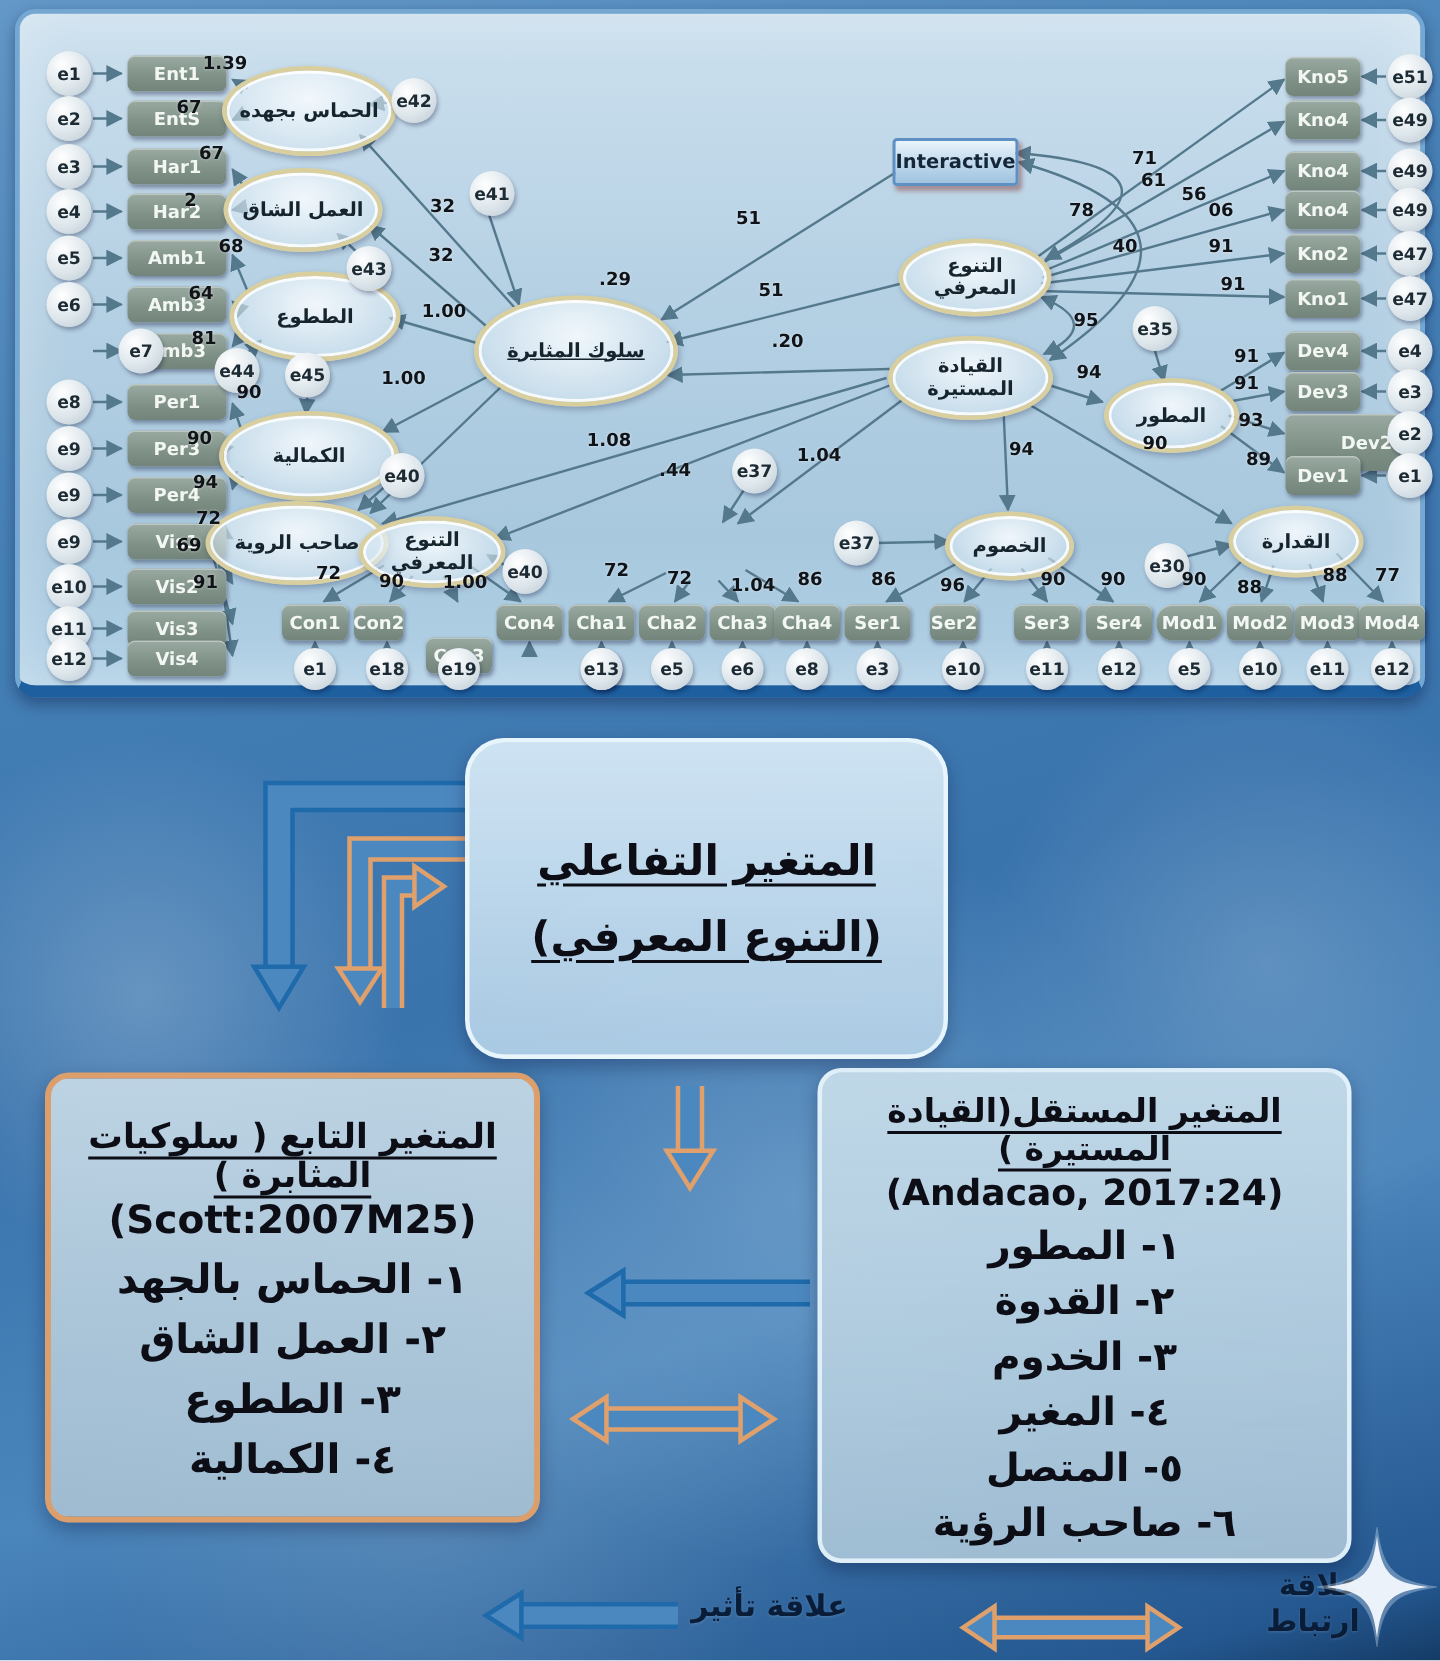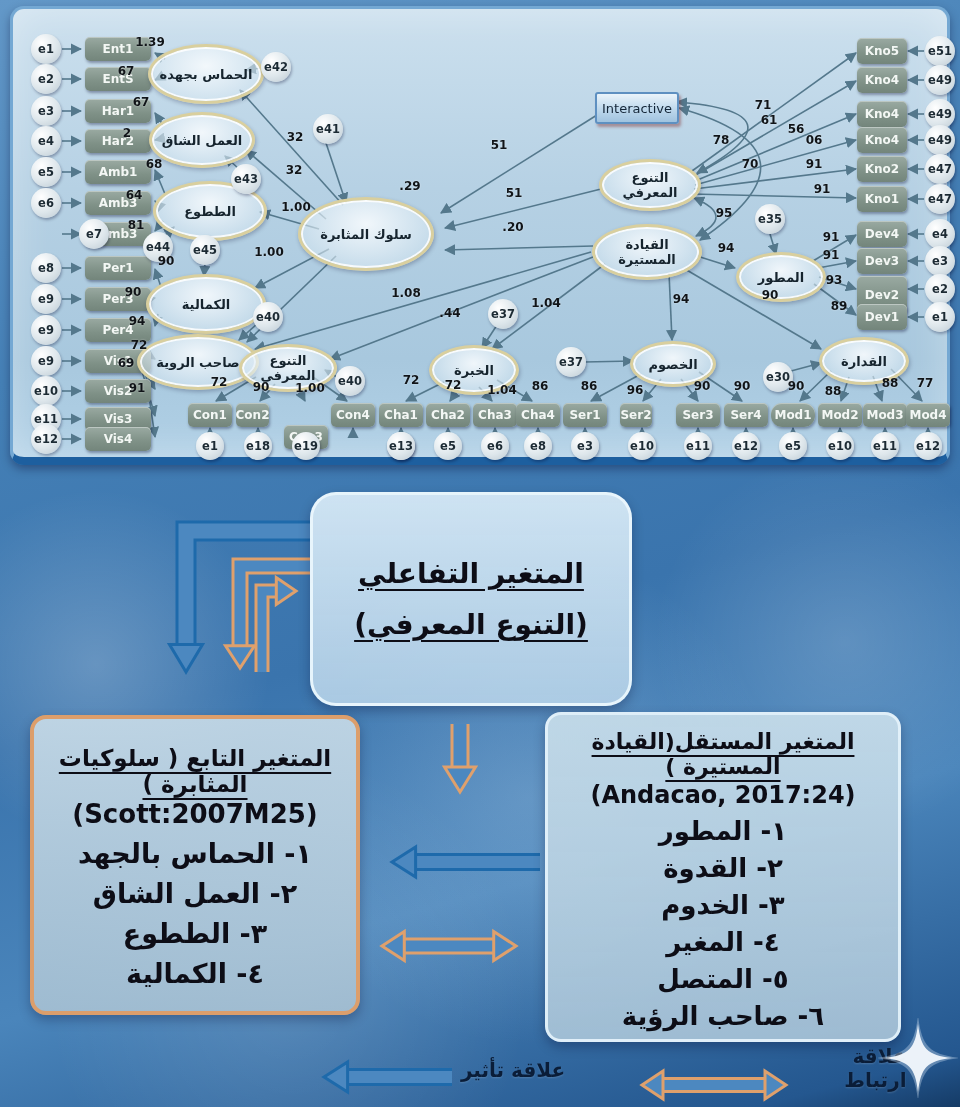--- a/index.html
+++ b/index.html
@@ -48,21 +48,21 @@
     font-weight:bold;font-size:13px;color:#16242e;text-align:center;
   }
   .plabel{
     position:absolute;transform:translate(-50%,-50%);
     font-weight:bold;font-size:12px;color:#101418;white-space:nowrap;
     text-shadow:0 0 2px rgba(255,255,255,0.55);
   }
   #interactive-box{
     position:absolute;left:582px;top:83px;width:80px;height:28px;
     display:flex;align-items:center;justify-content:center;
-    font-weight:normal;font-size:13px;color:#142638;
+    font-weight:bold;font-size:13px;color:#142638;
     background:linear-gradient(180deg,#eaf4fb,#bed8ec 55%,#a0c3df);
     border:2px solid #5e90c1;border-radius:3px;
     box-shadow:2px 3px 3px rgba(130,50,50,0.45);
   }
   
   .card{position:absolute;z-index:2;text-align:center;color:#0d0d16;}
   #top-box{
     left:310px;top:492px;width:316px;height:208px;border-radius:26px;
     background:linear-gradient(180deg,rgba(217,235,247,0.93),rgba(184,212,233,0.88));
     border:3px solid rgba(236,247,253,0.92);
@@ -260,21 +260,21 @@
         <div class="ind" style="left: 844px; top: 118px; width: 50px; height: 26px;">Kno4</div>
         <div class="err" style="left: 912px; top: 116px; width: 30px; height: 30px;">e49</div>
         <div class="ind" style="left: 844px; top: 147px; width: 50px; height: 26px;">Kno2</div>
         <div class="err" style="left: 912px; top: 145px; width: 30px; height: 30px;">e47</div>
         <div class="ind" style="left: 844px; top: 177px; width: 50px; height: 26px;">Kno1</div>
         <div class="err" style="left: 912px; top: 175px; width: 30px; height: 30px;">e47</div>
         <div class="ind" style="left: 844px; top: 212px; width: 50px; height: 26px;">Dev4</div>
         <div class="err" style="left: 912px; top: 210px; width: 30px; height: 30px;">e4</div>
         <div class="ind" style="left: 844px; top: 239px; width: 50px; height: 26px;">Dev3</div>
         <div class="err" style="left: 912px; top: 237px; width: 30px; height: 30px;">e3</div>
-        <div class="ind" style="left: 844px; top: 267px; width: 50px; height: 38px;">Dev2</div>
+        <div class="ind" style="left: 844px; top: 267px; width: 50px; height: 38px; padding-left: 29px;">Dev2</div>
         <div class="err" style="left: 912px; top: 265px; width: 30px; height: 30px;">e2</div>
         <div class="ind" style="left: 844px; top: 295px; width: 50px; height: 26px;">Dev1</div>
         <div class="err" style="left: 912px; top: 293px; width: 30px; height: 30px;">e1</div>
         <div class="ind" style="left: 175px; top: 394px; width: 44px; height: 24px;">Con1</div>
         <div class="err" style="left: 183px; top: 423px; width: 28px; height: 28px;">e1</div>
         <div class="ind" style="left: 223px; top: 394px; width: 33px; height: 24px;">Con2</div>
         <div class="err" style="left: 231px; top: 423px; width: 28px; height: 28px;">e18</div>
         <div class="ind" style="left: 271px; top: 394px; width: 44px; height: 24px; margin-top: 22px;">Con3</div>
         <div class="err" style="left: 279px; top: 423px; width: 28px; height: 28px;">e19</div>
         <div class="ind" style="left: 318px; top: 394px; width: 44px; height: 24px;">Con4</div>
@@ -301,26 +301,25 @@
         <div class="err" style="left: 813px; top: 423px; width: 28px; height: 28px;">e10</div>
         <div class="ind" style="left: 850px; top: 394px; width: 44px; height: 24px;">Mod3</div>
         <div class="err" style="left: 858px; top: 423px; width: 28px; height: 28px;">e11</div>
         <div class="ind" style="left: 893px; top: 394px; width: 44px; height: 24px;">Mod4</div>
         <div class="err" style="left: 901px; top: 423px; width: 28px; height: 28px;">e12</div>
         <div class="lat" dir="rtl" style="left: 135px; top: 35px; width: 110px; height: 54px;">الحماس بجهده</div>
         <div class="lat" dir="rtl" style="left: 136px; top: 103px; width: 100px; height: 50px;">العمل الشاق</div>
         <div class="lat" dir="rtl" style="left: 140px; top: 172px; width: 108px; height: 54px;">الططوع</div>
         <div class="lat" dir="rtl" style="left: 133px; top: 265px; width: 114px; height: 54px;">الكمالية</div>
         <div class="lat" dir="rtl" style="left: 124px; top: 325px; width: 116px; height: 50px;">صاحب الروية</div>
-        <div class="lat" dir="rtl" style="left: 285px; top: 188px; width: 130px; height: 68px;">سلوك المثابرة</div>
+        <div class="lat" dir="rtl" style="left: 303px; top: 188px; width: 130px; height: 68px; text-decoration: underline;">سلوك المثابرة</div>
         <div class="lat" dir="rtl" style="left: 586px; top: 150px; width: 96px; height: 46px;">التنوع المعرفي</div>
         <div class="lat" dir="rtl" style="left: 579px; top: 215px; width: 104px; height: 50px;">القيادة المستيرة</div>
         <div class="lat" dir="rtl" style="left: 723px; top: 243px; width: 84px; height: 44px;">المطور</div>
         <div class="lat" dir="rtl" style="left: 226px; top: 335px; width: 92px; height: 42px;">التنوع المعرفي</div>
-        <div class="lat" dir="rtl" style="left: 416px; top: 336px; width: 84px; height: 44px;">الخبرة</div>
         <div class="lat" dir="rtl" style="left: 617px; top: 332px; width: 80px; height: 40px;">الخصوم</div>
         <div class="lat" dir="rtl" style="left: 806px; top: 328px; width: 84px; height: 42px;">القدارة</div>
         <div class="err" style="left: 248px; top: 43px; width: 30px; height: 30px;">e42</div>
         <div class="err" style="left: 300px; top: 105px; width: 30px; height: 30px;">e41</div>
         <div class="err" style="left: 218px; top: 155px; width: 30px; height: 30px;">e43</div>
         <div class="err" style="left: 130px; top: 223px; width: 30px; height: 30px;">e44</div>
         <div class="err" style="left: 177px; top: 226px; width: 30px; height: 30px;">e45</div>
         <div class="err" style="left: 240px; top: 293px; width: 30px; height: 30px;">e40</div>
         <div class="err" style="left: 322px; top: 357px; width: 30px; height: 30px;">e40</div>
         <div class="err" style="left: 475px; top: 290px; width: 30px; height: 30px;">e37</div>
@@ -340,29 +339,29 @@
         <div class="plabel" style="left: 126px; top: 336px;">72</div>
         <div class="plabel" style="left: 113px; top: 354px;">69</div>
         <div class="plabel" style="left: 124px; top: 379px;">91</div>
         <div class="plabel" style="left: 282px; top: 128px;">32</div>
         <div class="plabel" style="left: 281px; top: 161px;">32</div>
         <div class="plabel" style="left: 283px; top: 198px;">1.00</div>
         <div class="plabel" style="left: 256px; top: 243px;">1.00</div>
         <div class="plabel" style="left: 397px; top: 177px;">.29</div>
         <div class="plabel" style="left: 486px; top: 136px;">51</div>
         <div class="plabel" style="left: 501px; top: 184px;">51</div>
-        <div class="plabel" style="left: 500px; top: 218px;">.20</div>
+        <div class="plabel" style="left: 512px; top: 218px;">.20</div>
         <div class="plabel" style="left: 393px; top: 284px;">1.08</div>
         <div class="plabel" style="left: 437px; top: 304px;">.44</div>
         <div class="plabel" style="left: 533px; top: 294px;">1.04</div>
         <div class="plabel" style="left: 668px; top: 290px;">94</div>
         <div class="plabel" style="left: 713px; top: 239px;">94</div>
         <div class="plabel" style="left: 711px; top: 204px;">95</div>
         <div class="plabel" style="left: 708px; top: 131px;">78</div>
-        <div class="plabel" style="left: 737px; top: 155px;">70</div>
+        <div class="plabel" style="left: 737px; top: 155px;">40</div>
         <div class="plabel" style="left: 750px; top: 96px;">71</div>
         <div class="plabel" style="left: 756px; top: 111px;">61</div>
         <div class="plabel" style="left: 783px; top: 120px;">56</div>
         <div class="plabel" style="left: 801px; top: 131px;">06</div>
         <div class="plabel" style="left: 801px; top: 155px;">91</div>
         <div class="plabel" style="left: 809px; top: 180px;">91</div>
         <div class="plabel" style="left: 818px; top: 228px;">91</div>
         <div class="plabel" style="left: 818px; top: 246px;">91</div>
         <div class="plabel" style="left: 821px; top: 271px;">93</div>
         <div class="plabel" style="left: 826px; top: 297px;">89</div>

